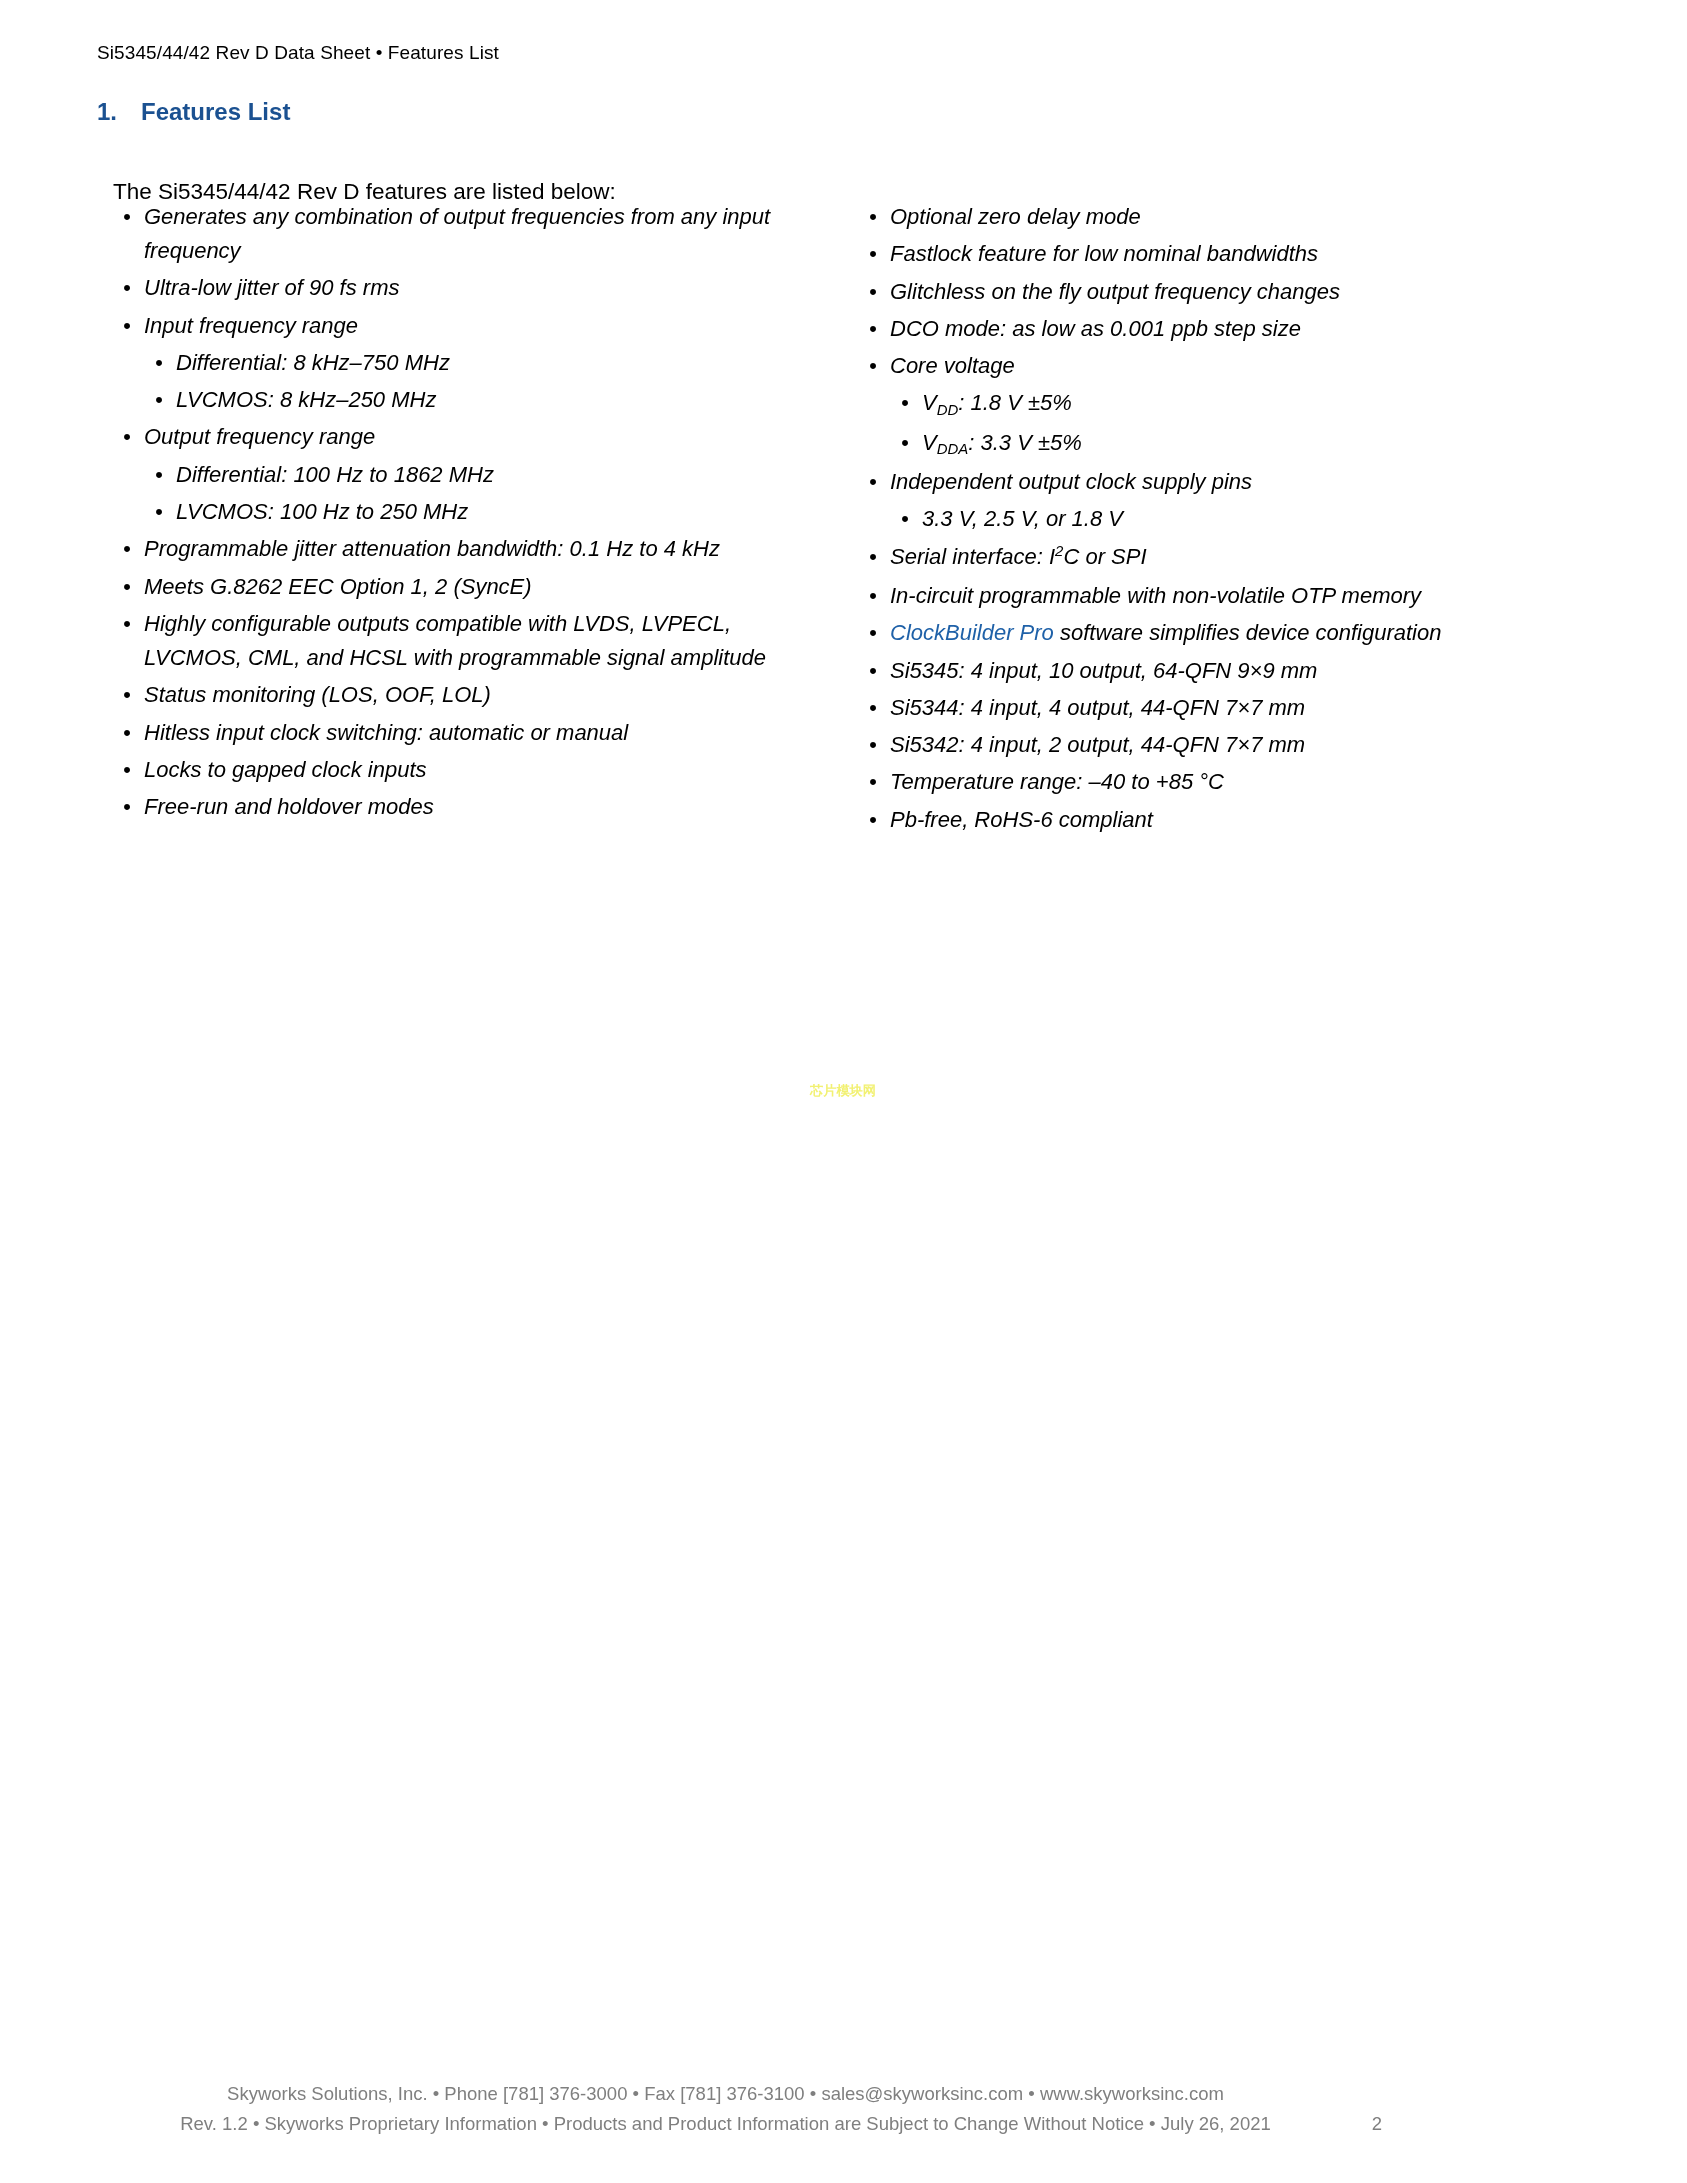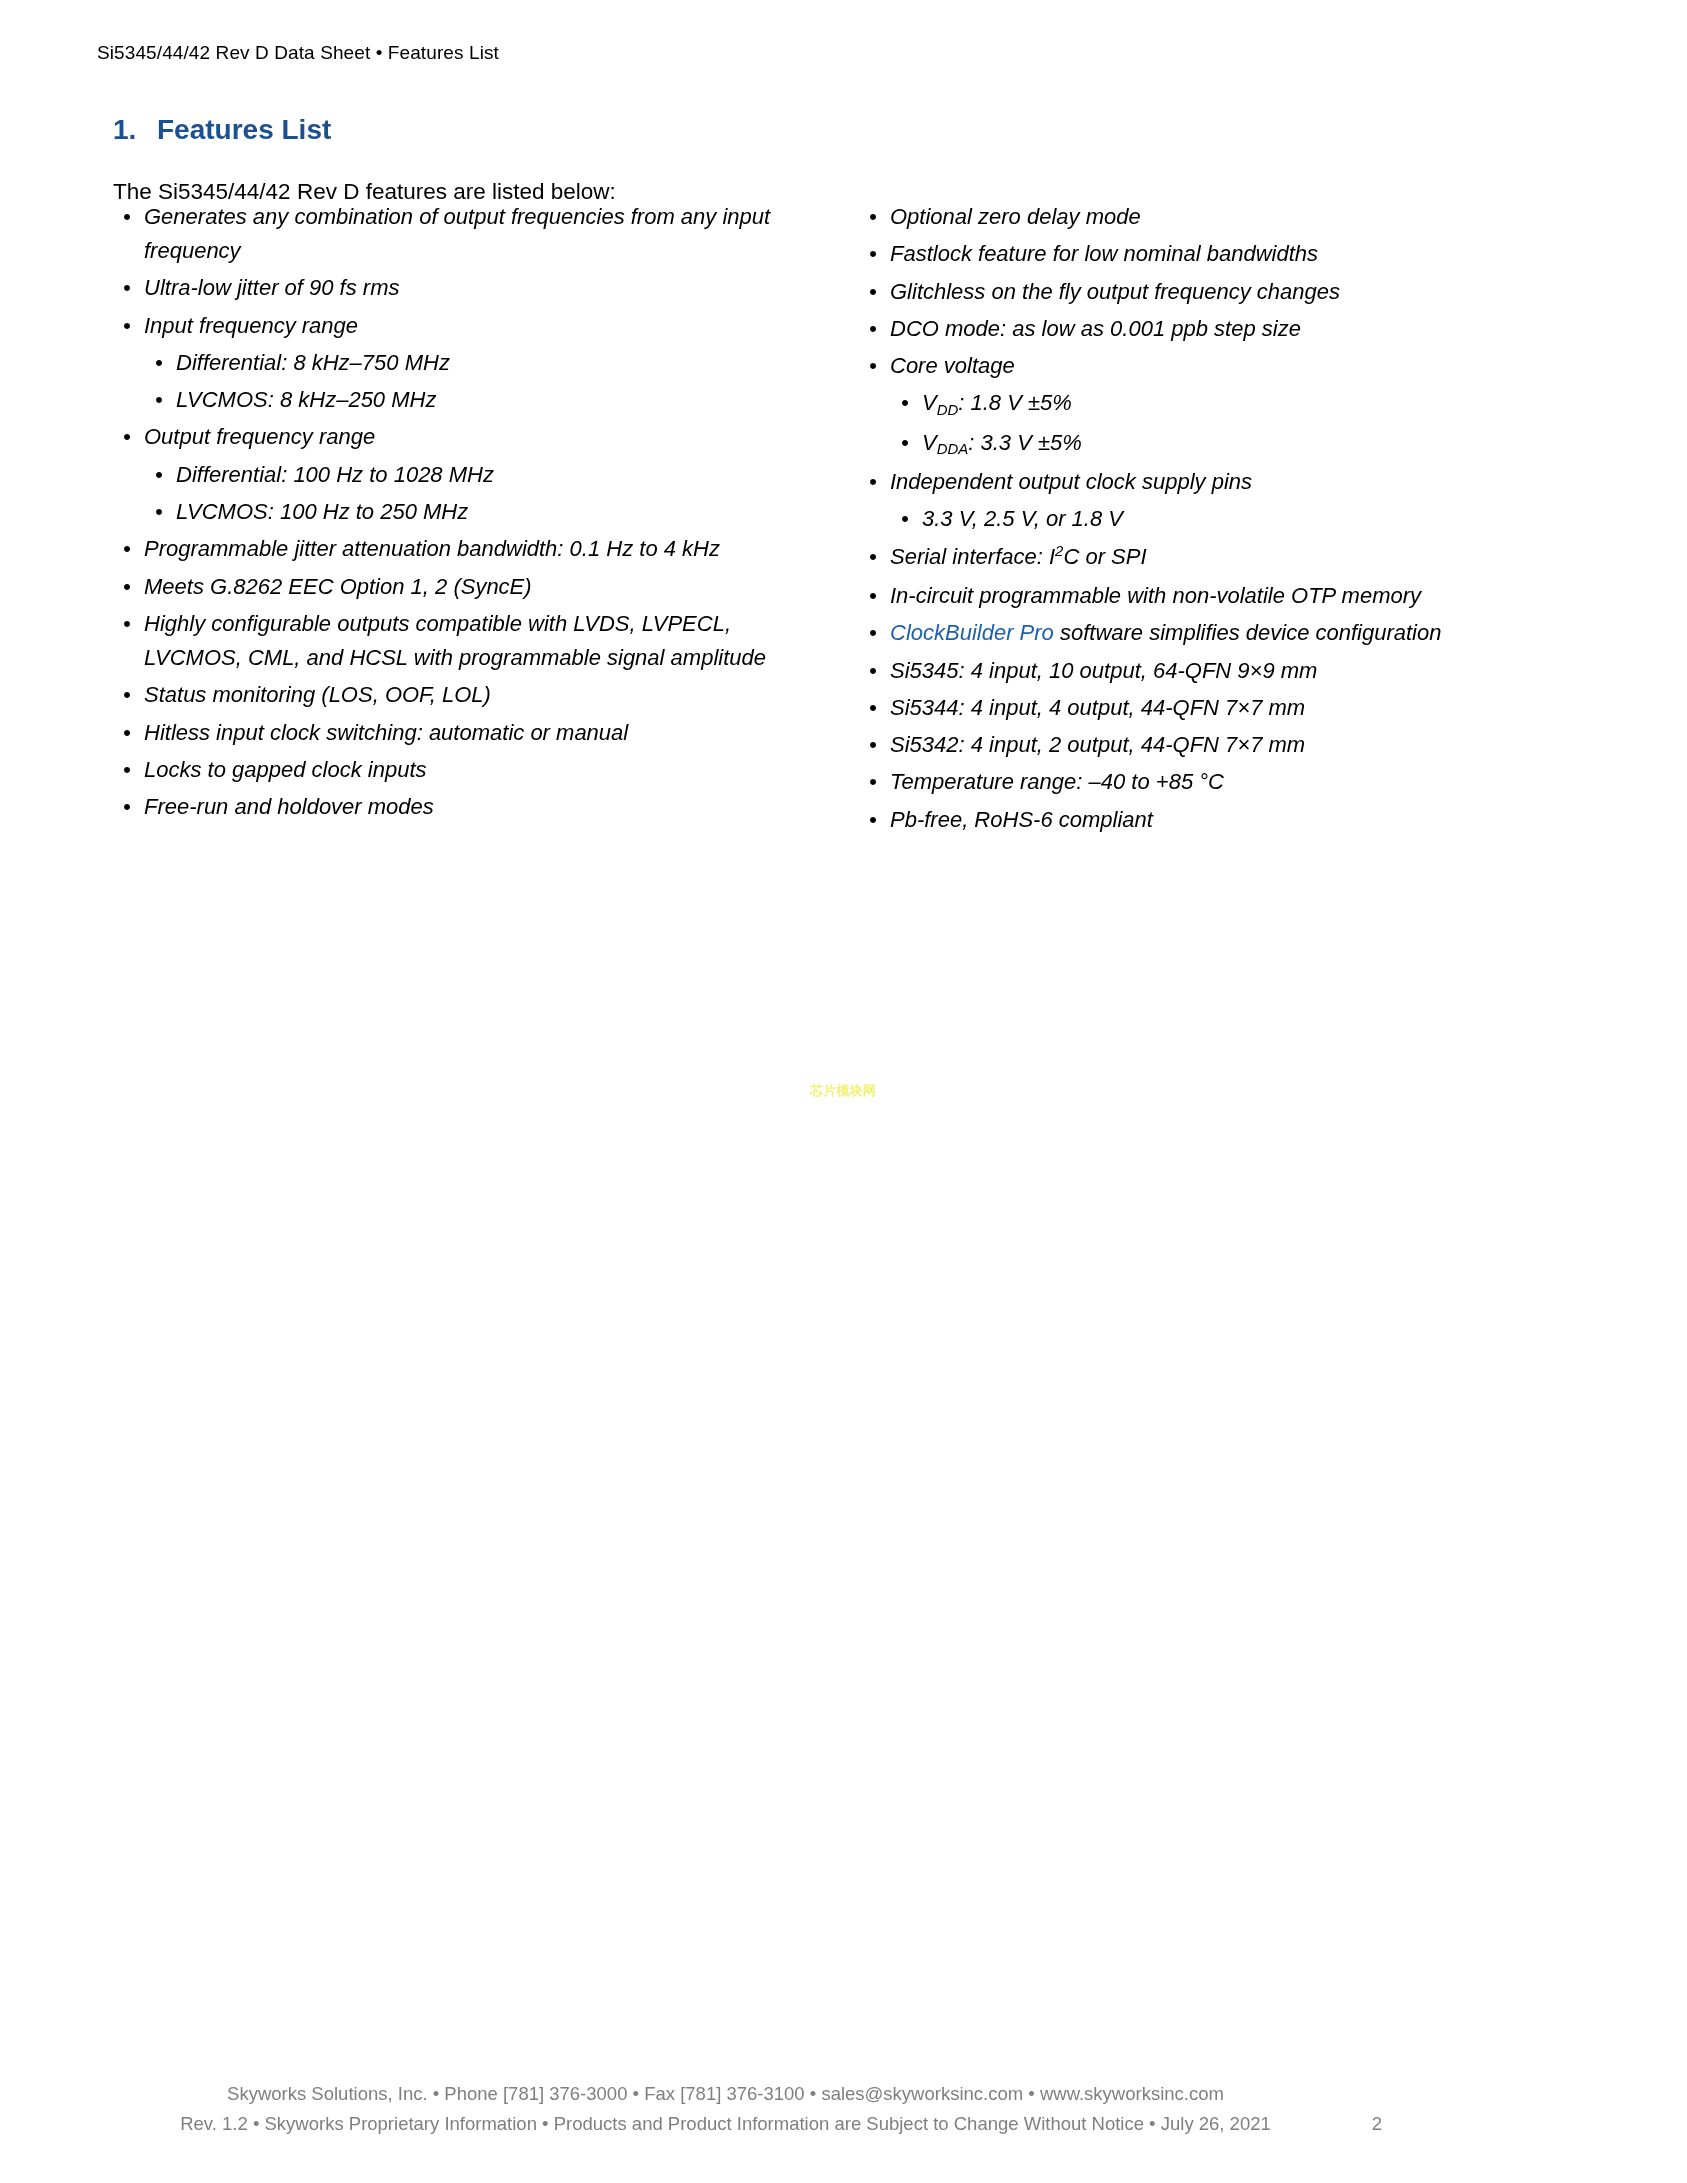--- a/index.html
+++ b/index.html
@@ -1,21 +1,21 @@
 <!DOCTYPE html>
 <html style="--heading-blue: #1B5191; --link-blue: #1F61A8; --footer-gray: #7F7F7F; --watermark-yellow: #F2F172;font-size:10.6px"><head>
 <meta charset="utf-8">
 <style>
   html,body{margin:0;padding:0;background:#ffffff;}
   .page{
     position:relative;width:1687px;height:2183px;background:#ffffff;
     font-family:"Liberation Sans",sans-serif;color:#000;overflow:hidden;
   }
   .running-header{position:absolute;left:97px;top:42px;font-size:19px;letter-spacing:0.1px;}
-  .section-heading{position:absolute;left:97px;top:98px;margin:16px;font-size:28px;font-weight:bold;color:var(--heading-blue,#1B5191);}
+  .section-heading{position:absolute;left:97px;top:98px;margin:0;font-size:24px;font-weight:bold;color:var(--heading-blue,#1B5191);}
   .heading-number{display:inline-block;width:44px;}
   .intro{position:absolute;left:97px;top:163px;margin:16px;font-size:22.5px;}
   .columns{position:absolute;left:0;top:200px;width:1687px;}
   ul.feature-list{list-style:none;margin:0;padding:0;font-size:22px;line-height:34px;position:absolute;top:0;font-style:italic;}
   ul.feature-list.left{left:119px;width:676px;}
   ul.feature-list.right{left:865px;width:668px;}
   li.feature{position:relative;padding-left:25px;margin-bottom:3.3px;}
   li.feature::before{content:"\2022";position:absolute;left:4px;top:0;}
   li.lvl2{margin-left:32px;}
   li.feature sub{font-size:68%;vertical-align:baseline;position:relative;top:0.28em;}
@@ -43,21 +43,21 @@
   <p class="intro">The Si5345/44/42 Rev D features are listed below:</p>
 
   <div class="columns">
     <ul class="feature-list left" id="left-list">
         <li class="feature lvl1">Generates any combination of output frequencies from any input frequency</li>
         <li class="feature lvl1">Ultra-low jitter of 90 fs rms</li>
         <li class="feature lvl1">Input frequency range</li>
         <li class="feature lvl2">Differential: 8 kHz–750 MHz</li>
         <li class="feature lvl2">LVCMOS: 8 kHz–250 MHz</li>
         <li class="feature lvl1">Output frequency range</li>
-        <li class="feature lvl2">Differential: 100 Hz to 1028 MHz</li>
+        <li class="feature lvl2">Differential: 100 Hz to 1862 MHz</li>
         <li class="feature lvl2">LVCMOS: 100 Hz to 250 MHz</li>
         <li class="feature lvl1">Programmable jitter attenuation bandwidth: 0.1 Hz to 4 kHz</li>
         <li class="feature lvl1">Meets G.8262 EEC Option 1, 2 (SyncE)</li>
         <li class="feature lvl1">Highly configurable outputs compatible with LVDS, LVPECL, LVCMOS, CML, and HCSL with programmable signal ampli­tude</li>
         <li class="feature lvl1">Status monitoring (LOS, OOF, LOL)</li>
         <li class="feature lvl1">Hitless input clock switching: automatic or manual</li>
         <li class="feature lvl1">Locks to gapped clock inputs</li>
         <li class="feature lvl1">Free-run and holdover modes</li>
       </ul>
     <ul class="feature-list right" id="right-list">

